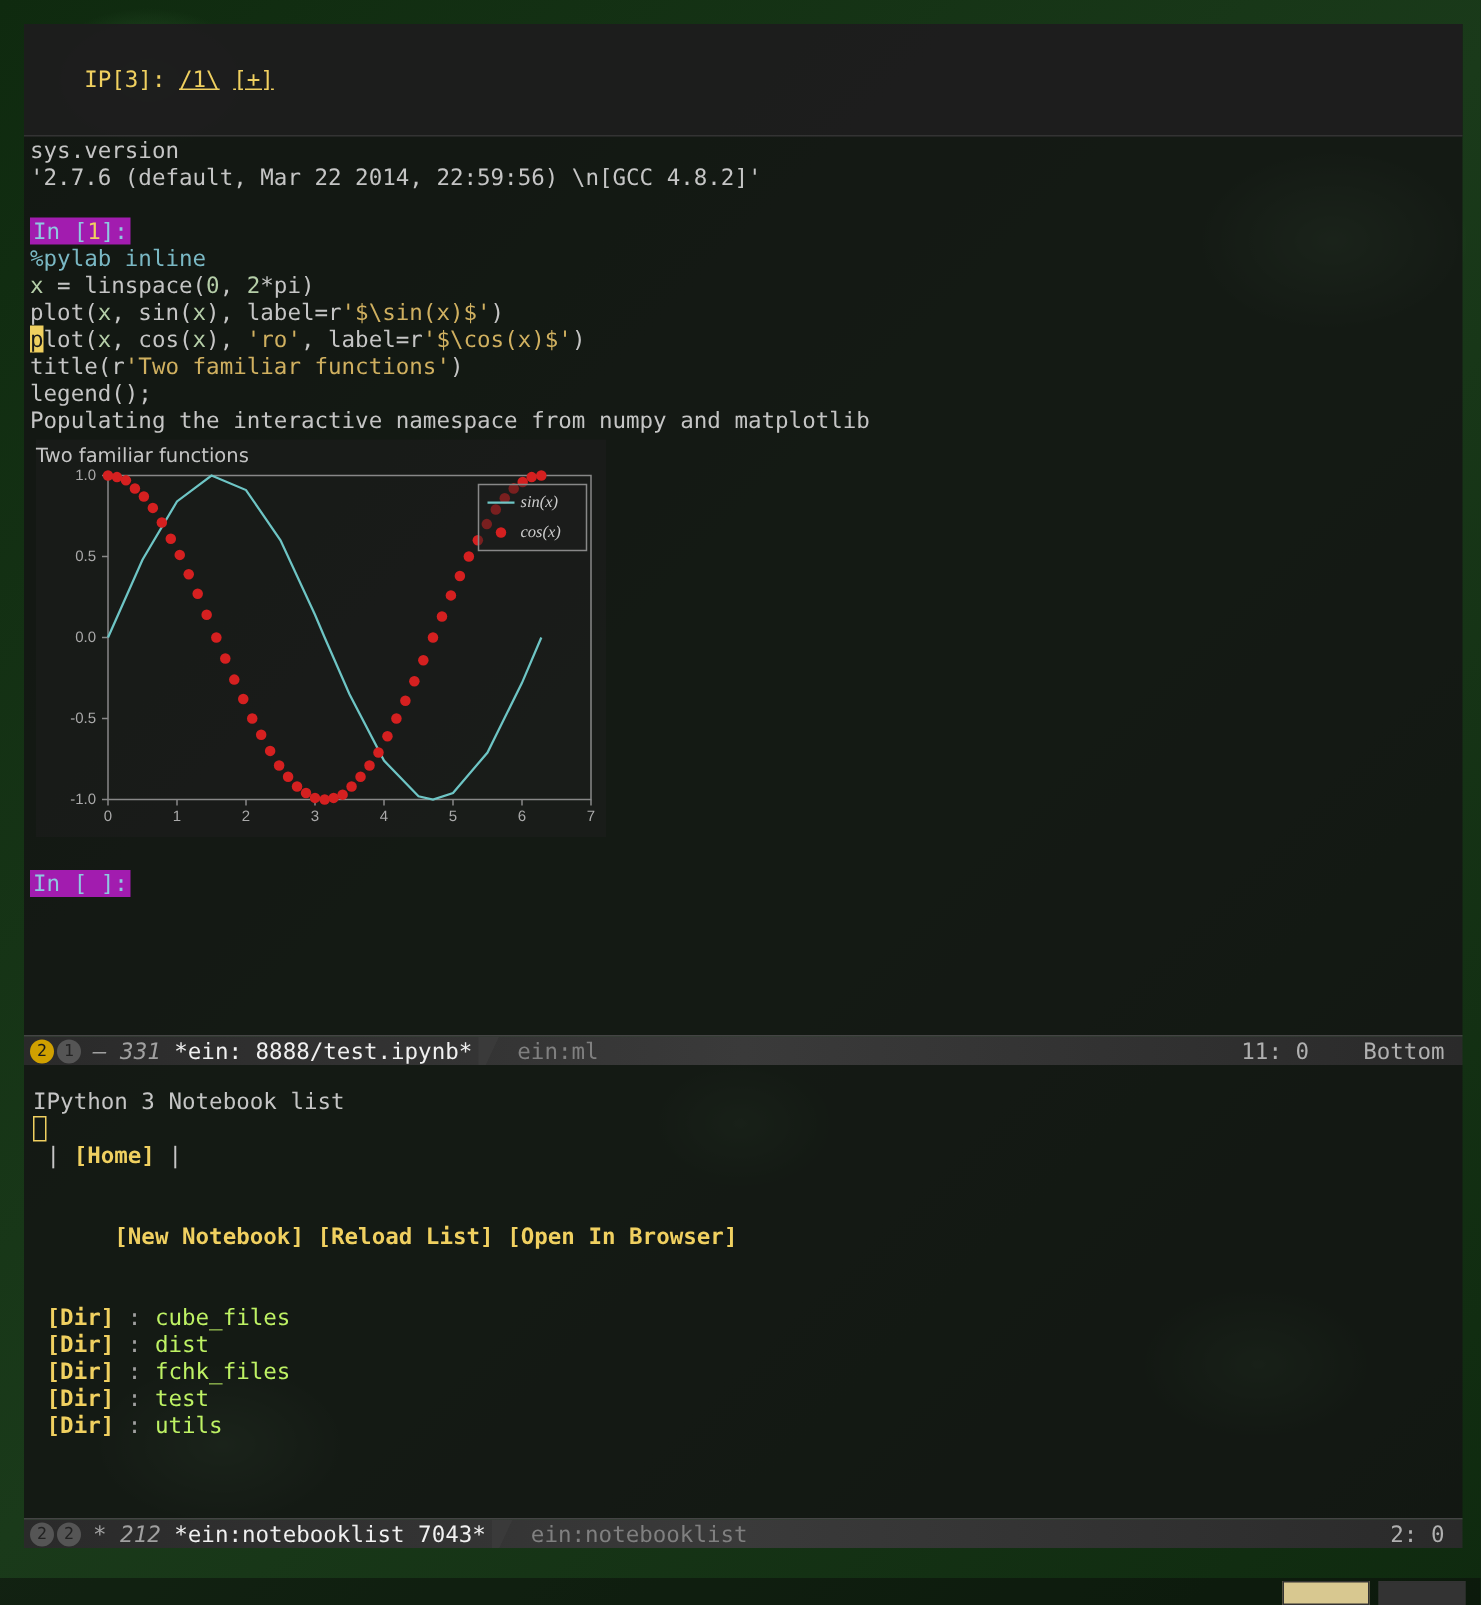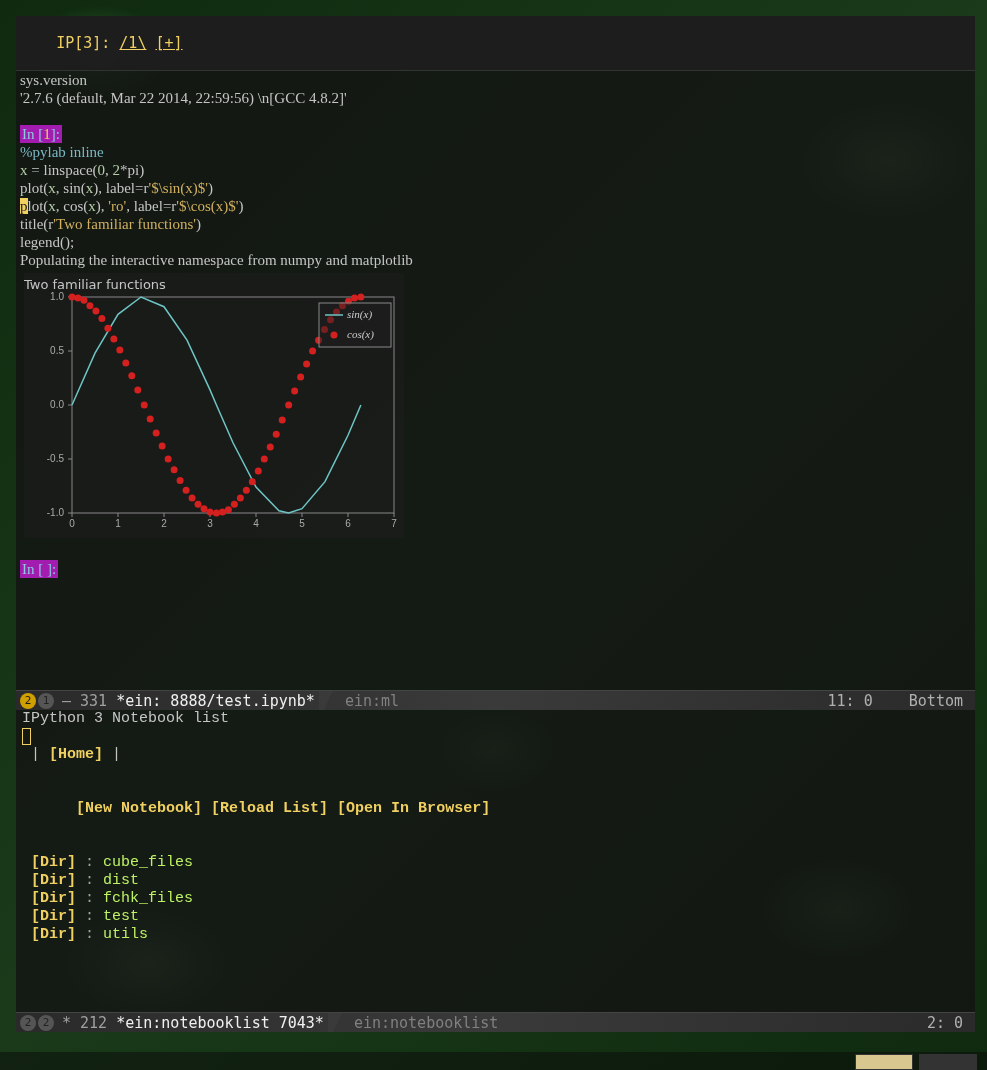--- a/index.html
+++ b/index.html
@@ -23,29 +23,29 @@
   }
   .pane {
     position: absolute;
     left: 16px;
     right: 12px;
     background: rgba(20,20,20,0.82);
   }
   .pane-top { top: 16px; height: 674px; }
   .pane-bottom { top: 710px; height: 302px; }
   .topline {
-    padding: 0 4px;
+    padding: 10px 4px;
     background: rgba(30,30,30,0.9);
     border-bottom: 1px solid #333;
     color: #f0d060;
     white-space: pre;
   }
   .topline .underline { text-decoration: underline; }
   .code-area { padding: 0 4px; }
-  .line { white-space: pre; min-height: 18px; font-family: Liberation Serif, serif; }
+  .line { white-space: pre; min-height: 18px; }
   .out-text { color: #c5c5c5; }
   .prompt {
     display: inline-block;
     background: #a21caf;
     color: #8fc8e0;
     padding: 0 2px;
   }
   .prompt .num { color: #f0d060; }
   .pyk { color: #7ab8c4; }
   .name { color: #b5cea8; }
@@ -92,33 +92,33 @@
     width: 16px; height: 16px;
     border-radius: 50%;
     text-align: center;
     font-size: 11px;
     line-height: 16px;
     margin-right: 2px;
     vertical-align: middle;
   }
   .ws-sel { background: #d0a000; color: #1a1a1a; }
   .ws-unsel { background: #555; color: #222; }
-  .ml-text { color: #a0a0a0; margin-left: 6px; }
+  .ml-text { color: #a0a0a0; margin-left: 6px; font-style: italic; }
   .ml-file { color: #f0f0f0; }
   .ml-mode { color: #808080; margin-left: 8px; }
   .ml-right { margin-left: auto; color: #b0b0b0; padding-right: 8px; }
   .diag-sep {
     display: inline-block;
     width: 18px; height: 20px;
     background: linear-gradient(115deg, #3a3a3a 49%, rgba(0,0,0,0) 51%);
     vertical-align: middle;
     margin-left: 4px;
   }
 
-  .nb-list { padding: 0 6px; font-family: Liberation Mono, monospace; }
+  .nb-list { padding: 15px 6px; }
   .nb-list .link { color: #f0d060; font-weight: bold; }
   .nb-list .brkt { color: #f0d060; font-weight: bold; }
   .nb-list .sep { color: #a0a0a0; }
   .nb-list .fname { color: #bef264; }
   .row { white-space: pre; min-height: 18px; }
 
   .taskbar {
     position: absolute;
     bottom: 0; left: 0; right: 0;
     height: 18px;

